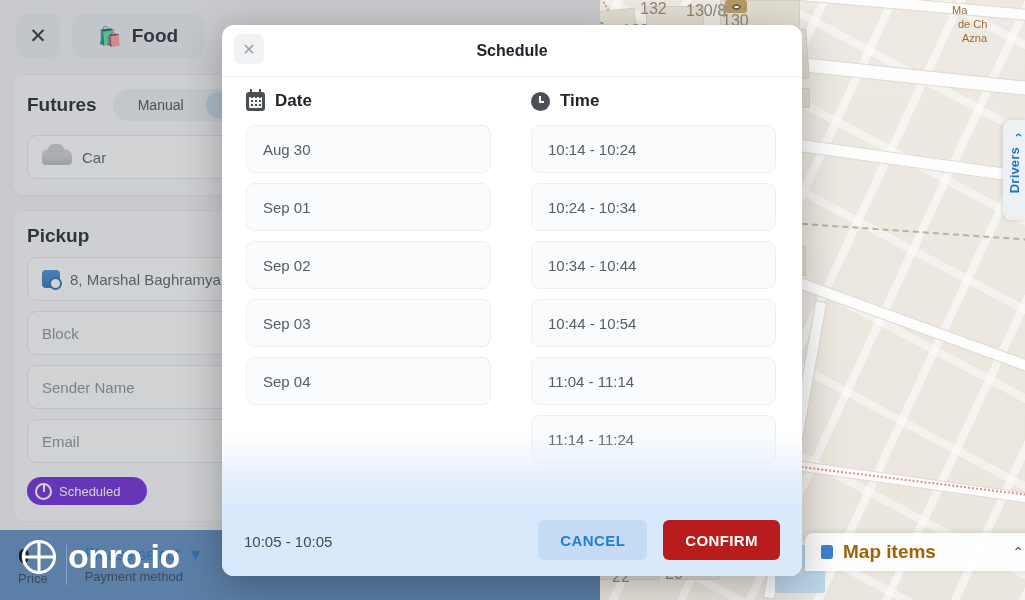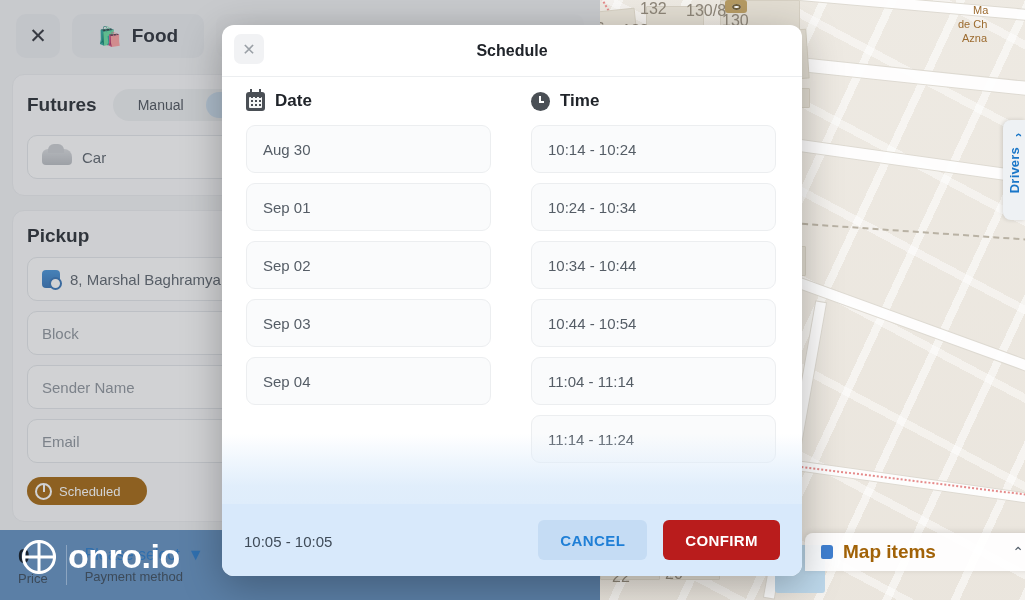--- a/index.html
+++ b/index.html
@@ -160,21 +160,21 @@
     background: linear-gradient(180deg,#3f8fd8,#2e6fb5);
     position: relative;
   }
   .loc-icon::after {
     content:""; position:absolute; right:-2px; bottom:-2px; width:9px; height:9px;
     border-radius:50%; border: 2px solid #2e6fb5; background: #fff;
   }
 
   .sched-pill {
     margin-top: 14px; height: 28px; width: 120px; border-radius: 14px;
-    background: #a16207; color: #fff; font-size: 13px;
+    background: #6d28d9; color: #fff; font-size: 13px;
     display: flex; align-items: center; gap: 7px; padding-left: 8px; cursor: pointer;
   }
   .power-ico {
     width: 17px; height: 17px; border-radius: 50%; border: 2px solid #fff;
     position: relative; flex: none;
   }
   .power-ico::after {
     content:""; position: absolute; left: 50%; top: -1px; transform: translateX(-50%);
     width: 2px; height: 8px; background: #fff;
   }
@@ -439,21 +439,21 @@
         <div class="mlabel num" style="left: 2px; top: 578px;">24</div>
         <div class="mlabel num" style="left: 52px; top: 568px;">22</div>
         <div class="mlabel num" style="left: 105px; top: 565px;">20</div>
         <div class="mlabel poi" style="left: 160px; top: 376px;">IQ Garden</div>
         <div class="mlabel poi" style="left: 85px; top: 408px;">Futures</div>
         <div class="mlabel poi" style="left: 88px; top: 424px;">Studio</div>
         <div class="mlabel street-hy" style="left: 8px; top: 360px; transform: rotate(62deg); transform-origin: left top;">Մարշալ Բաղրամյան պողոտա</div>
         <div class="mlabel street-hy" style="left: 107px; top: 463px; transform: rotate(6deg); transform-origin: left top;">Ավետիք Իսահակյան</div>
       </div>
 
-    <div class="mlabel brown" style="left:413px; top:4px;">Ma</div>
+    <div class="mlabel brown" style="left:392px; top:4px;">Ma</div>
     <div class="mlabel brown" style="left:398px; top:18px;">de Ch</div>
     <div class="mlabel brown" style="left:402px; top:32px;">Azna</div>
 
     <div class="drivers-tab">
       <span>Drivers</span>
     </div>
     <div class="drivers-chev">‹</div>
   </div>
 
   <div class="map-items">

